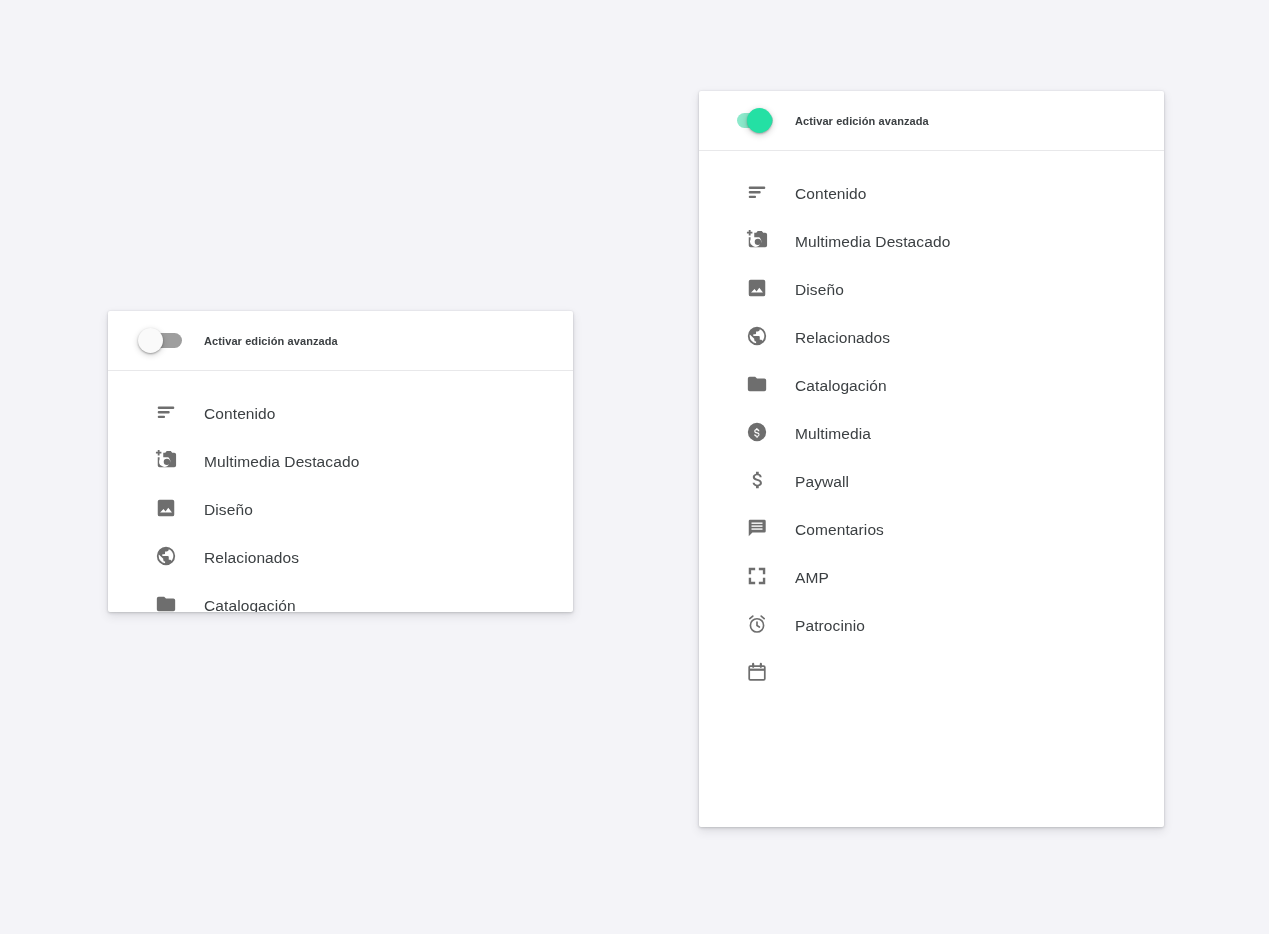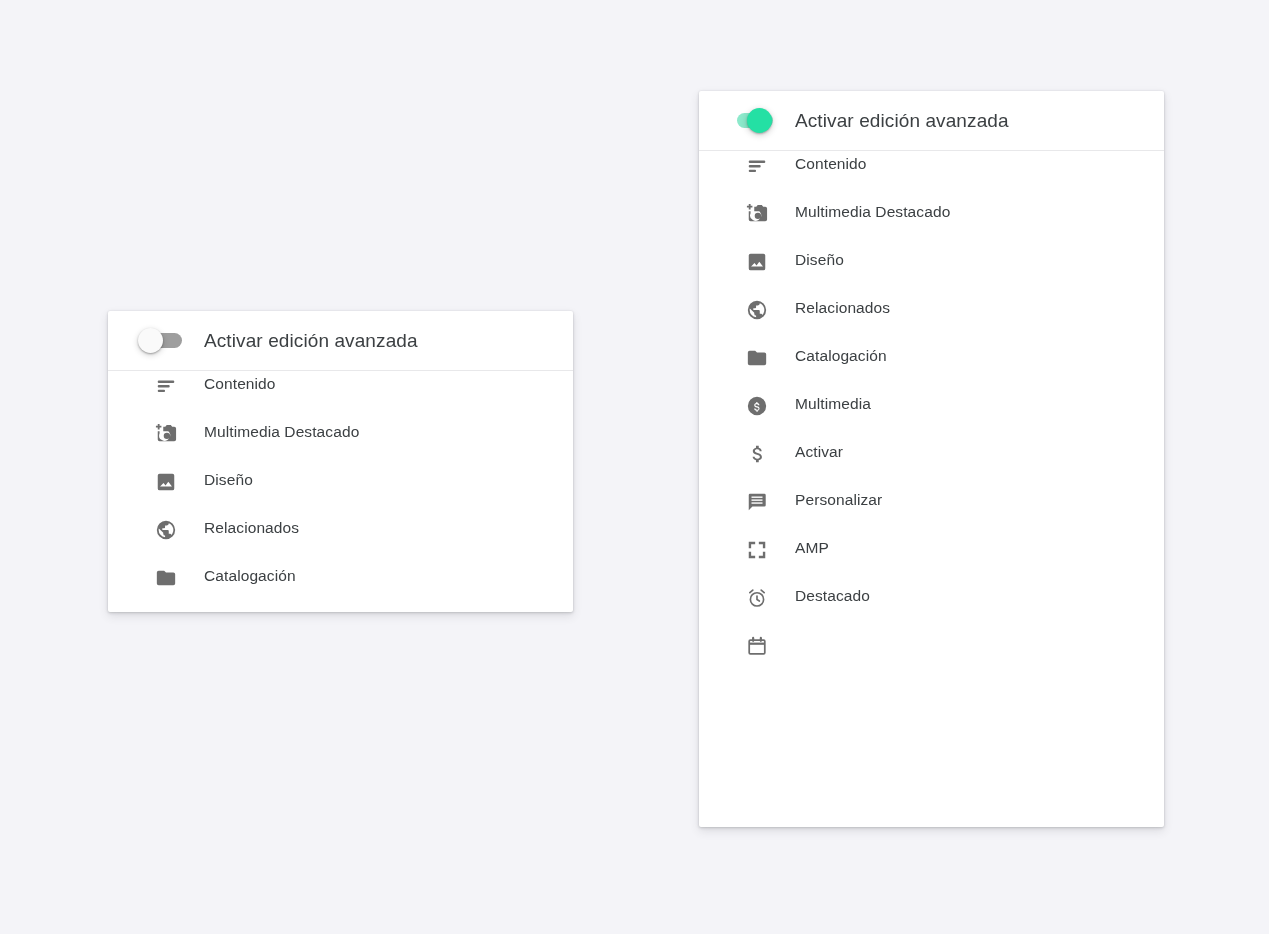--- a/index.html
+++ b/index.html
@@ -77,33 +77,34 @@
   }
   .toggle-on .track {
     background: #8ce9cb;
   }
   .toggle-on .knob {
     left: 28px;
     background: #24e0a4;
     box-shadow: 0 1px 2px rgba(0,0,0,0.26), 0 2px 7px rgba(0,0,0,0.20);
   }
   .toggle-label {
-    font-size: 19px;
+    font-size: 11px;
     color: #3c4043;
     letter-spacing: .1px;
     white-space: nowrap;
+    font-weight: bold;
   }
 
   
   .menu-list {
     padding-top: 4px;
   }
   .menu-item {
     display: flex;
-    align-items: flex-start;
+    align-items: flex-end;
     height: 48px;
     padding-left: 20px;
     cursor: pointer;
   }
   .item-icon {
     width: 76px;
     flex: 0 0 76px;
     display: flex;
     align-items: center;
     padding-left: 27px;
@@ -256,54 +257,54 @@
     </div>
 
 
 
     <div class="menu-item">
       <span class="item-icon">
         <svg width="22" height="22" viewBox="0 0 24 24" fill="#6e6e6e">
             <path d="M12.7 10.9c-2.27-.59-3-1.2-3-2.15 0-1.09 1.01-1.85 2.7-1.85 1.78 0 2.44.85 2.5 2.1h2.2c-.07-1.72-1.12-3.3-3.2-3.81V3h-3v2.16c-1.94.42-3.5 1.68-3.5 3.61 0 2.31 1.91 3.46 4.7 4.13 2.5.6 3 1.48 3 2.41 0 .69-.49 1.79-2.7 1.79-2.06 0-2.87-.92-2.98-2.1h-2.2c.12 2.19 1.76 3.42 3.68 3.83V21h3v-2.15c1.95-.37 3.5-1.5 3.5-3.55 0-2.84-2.43-3.81-4.7-4.4z"></path>
           </svg>
       </span>
-      <span class="item-label">Activar</span>
+      <span class="item-label">Paywall</span>
     </div>
 
     <div class="menu-item">
       <span class="item-icon">
         <svg width="22" height="22" viewBox="0 0 24 24" fill="#6e6e6e">
             <path d="M4 3h16a1.5 1.5 0 0 1 1.5 1.5v11A1.5 1.5 0 0 1 20 17H7l-4 4V4.5A1.5 1.5 0 0 1 4 3z"></path>
             <rect x="6" y="6" width="12" height="1.5" fill="#fff"></rect>
             <rect x="6" y="9.2" width="12" height="1.5" fill="#fff"></rect>
             <rect x="6" y="12.4" width="12" height="1.5" fill="#fff"></rect>
           </svg>
       </span>
-      <span class="item-label">Personalizar</span>
+      <span class="item-label">Comentarios</span>
     </div>
 
 
     <div class="menu-item">
       <span class="item-icon">
         <svg width="22" height="22" viewBox="0 0 24 24" fill="#6e6e6e">
             <path d="M3 3h7v2.6H5.6V10H3V3zm11 0h7v7h-2.6V5.6H14V3zM3 14h2.6v4.4H10V21H3v-7zm15.4 0H21v7h-7v-2.6h4.4V14z"></path>
           </svg>
       </span>
       <span class="item-label">AMP</span>
     </div>
 
     <div class="menu-item">
       <span class="item-icon">
         <svg width="22" height="22" viewBox="0 0 24 24" fill="none" stroke="#6e6e6e" stroke-width="1.8">
             <circle cx="12" cy="13.5" r="7.2"></circle>
             <path d="M12 9.8v3.9l2.6 1.6" stroke-linecap="round"></path>
             <path d="M4.2 6.2 7.4 3.4M19.8 6.2 16.6 3.4" stroke-linecap="round"></path>
           </svg>
       </span>
-      <span class="item-label">Destacado</span>
+      <span class="item-label">Patrocinio</span>
     </div>
 
     <div class="menu-item">
       <span class="item-icon">
         <svg width="22" height="22" viewBox="0 0 24 24" fill="none" stroke="#6e6e6e" stroke-width="1.9">
             <rect x="3.5" y="5.5" width="17" height="15" rx="1.2"></rect>
             <path d="M3.5 9.5h17" stroke-width="2.4"></path>
             <path d="M7.8 3.2v3.2M16.2 3.2v3.2" stroke-linecap="round" stroke-width="2.4"></path>
           </svg>
       </span>

